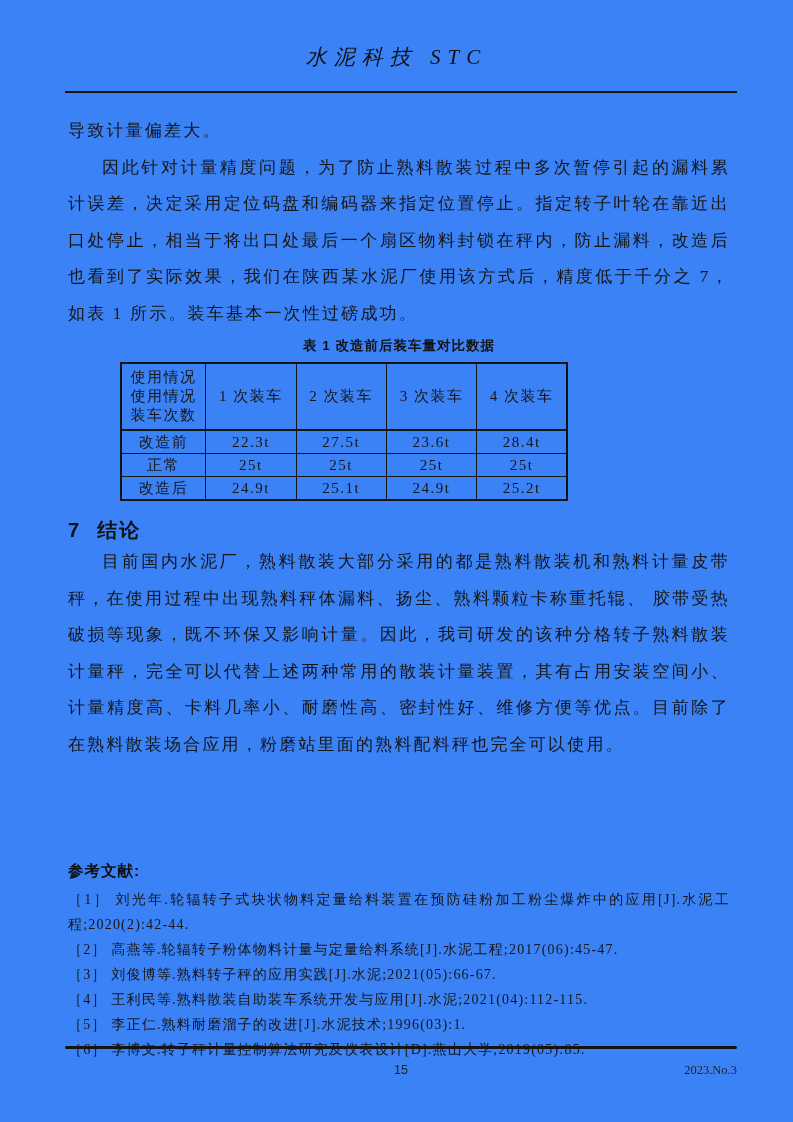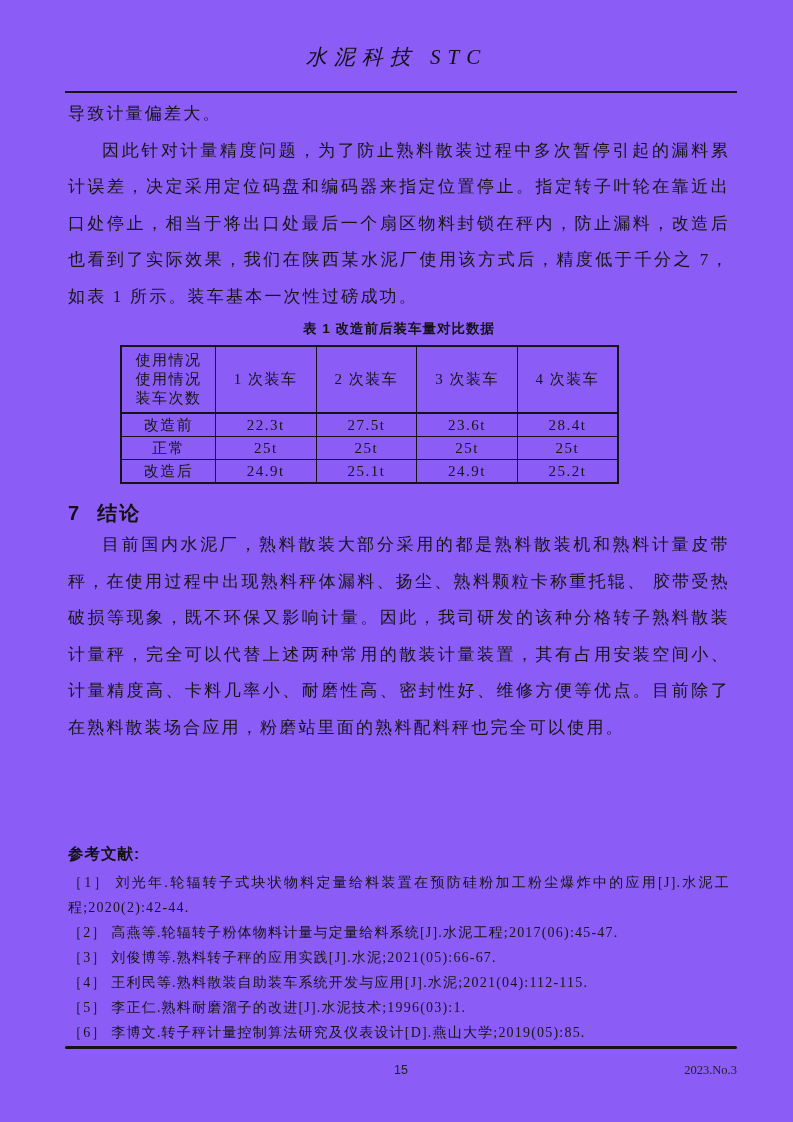--- a/index.html
+++ b/index.html
@@ -1,21 +1,21 @@
 <!DOCTYPE html>
 <html><head>
 <meta charset="utf-8">
 <style>
   html, body { margin:0; padding:0; background:#fff; }
   .page {
     position: relative;
     width: 793px;
     height: 1122px;
     margin: 0 auto;
-    background: #8b5cf6;
+    background: #3b82f6;
     color: #1a1a1a;
     font-family: "Liberation Serif", "DejaVu Serif", serif;
     overflow: hidden;
   }
   
   .journal-title {
     padding-top: 44px;
     text-align: center;
     font-size: 21px;
     font-style: italic;
@@ -31,38 +31,38 @@
   
   .content { margin: 0 63px 0 68px; }
   p.body-text {
     margin: 0;
     font-size: 17px;
     line-height: 36.5px;
     letter-spacing: 2.2px;
     text-align: justify;
     color: #161616;
   }
-  p.first-line { margin-top: 3px; }
+  p.first-line { margin-top: 20px; }
   .indent { text-indent: 2em; }
   .para-mid   { min-height: 178px; }
   .para-concl { min-height: 215px; margin-top: 2px; }
 
   
   .table-caption {
     margin-top: 5px;
     text-align: center;
     font-family: "Liberation Sans", "DejaVu Sans", sans-serif;
     font-weight: bold;
     font-size: 13.5px;
     letter-spacing: 1px;
     color: #141414;
   }
   table.data-table {
     margin: 7px 0 16px 52px;
-    width: 499px;
+    width: 448px;
     border-collapse: collapse;
     table-layout: fixed;
   }
   table.data-table th, table.data-table td {
     border: 1.5px solid #151515;
     text-align: center;
     vertical-align: middle;
     font-size: 15px;
     font-weight: normal;
     padding: 1px 3px;

